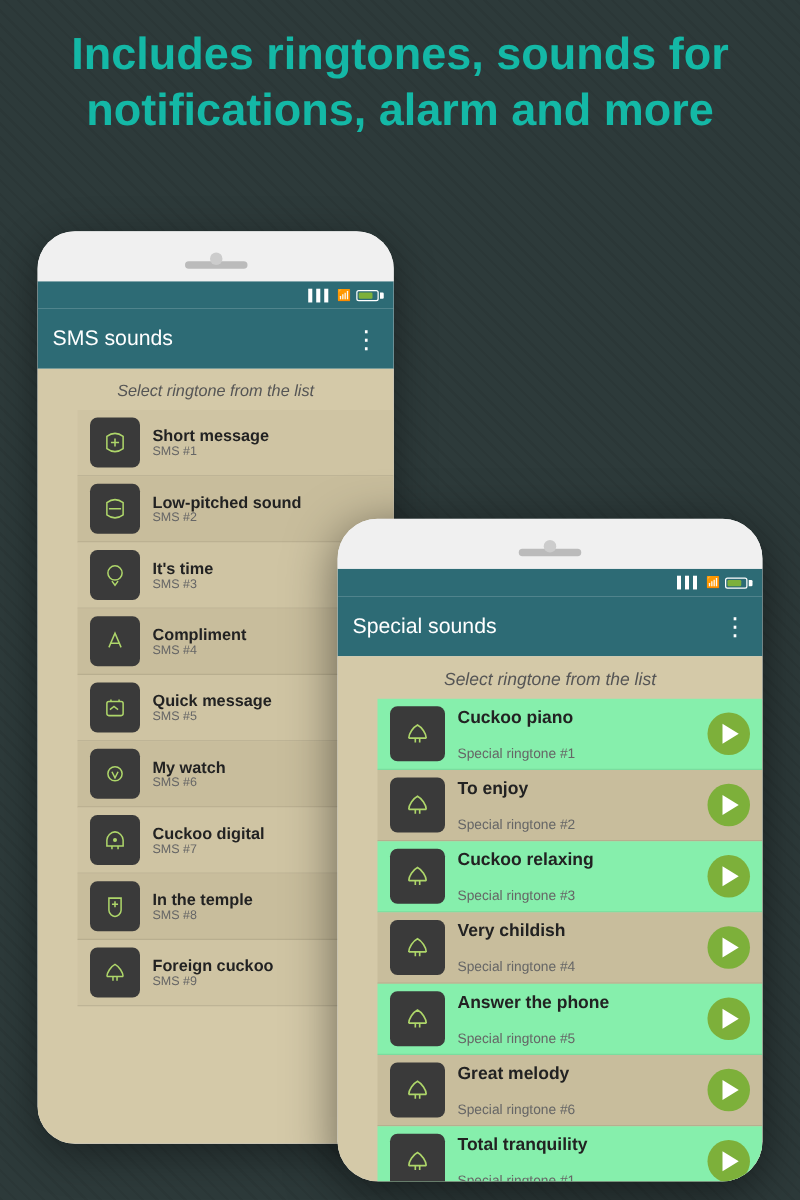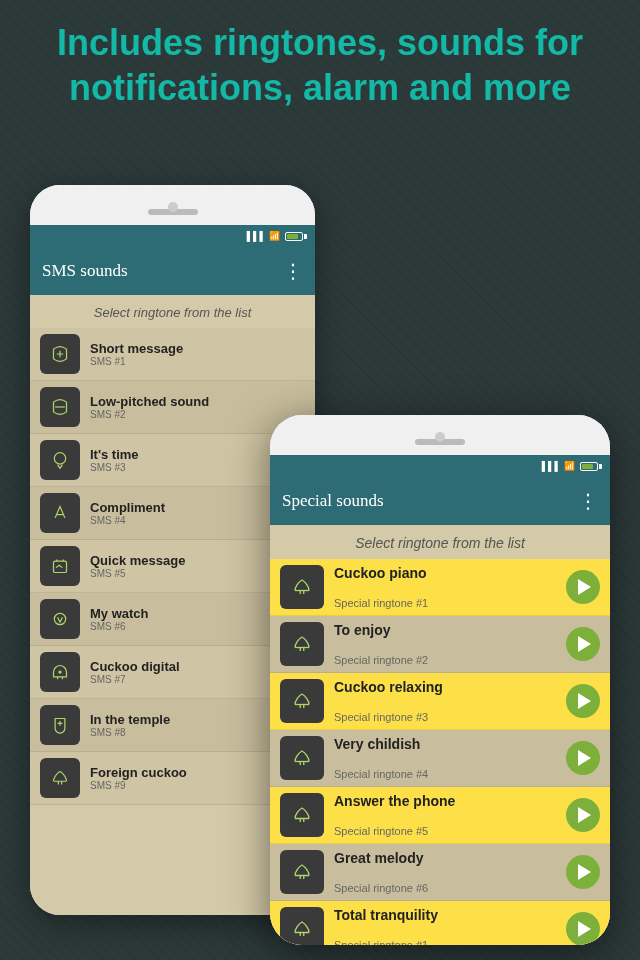--- a/index.html
+++ b/index.html
@@ -118,21 +118,20 @@
       background: #2d6b75;
       display: flex;
       align-items: center;
       padding: 0 12px;
       justify-content: space-between;
     }
     .toolbar-title {
       color: #fff;
       font-size: 17px;
       font-weight: 500;
-      font-family: Liberation Serif, serif;
     }
     .toolbar-menu {
       color: #fff;
       font-size: 20px;
       cursor: pointer;
     }
 
     
     .content-area {
       background: #d4c9a8;
@@ -157,20 +156,21 @@
       padding: 10px 0 8px;
       font-size: 14px;
       color: #555;
       font-style: italic;
     }
 
     
     .ringtone-list {
       display: flex;
       flex-direction: column;
+      padding-left: 32px;
     }
 
     .ringtone-item {
       display: flex;
       align-items: center;
       padding: 6px 10px;
       border-bottom: 1px solid rgba(0,0,0,0.08);
       background: #cfc4a3;
       min-height: 52px;
     }
@@ -206,21 +206,21 @@
       font-size: 10px;
       color: #666;
     }
 
     
     .ringtone-item2 {
       display: flex;
       align-items: center;
       padding: 6px 10px;
       border-bottom: 1px solid rgba(0,0,0,0.08);
-      background: #fde047;
+      background: #86efac;
       min-height: 52px;
     }
     .ringtone-item2:nth-child(even) {
       background: #c8bd9c;
     }
     .item-icon2 {
       width: 44px;
       height: 44px;
       background: #3a3a3a;
       border-radius: 6px;

